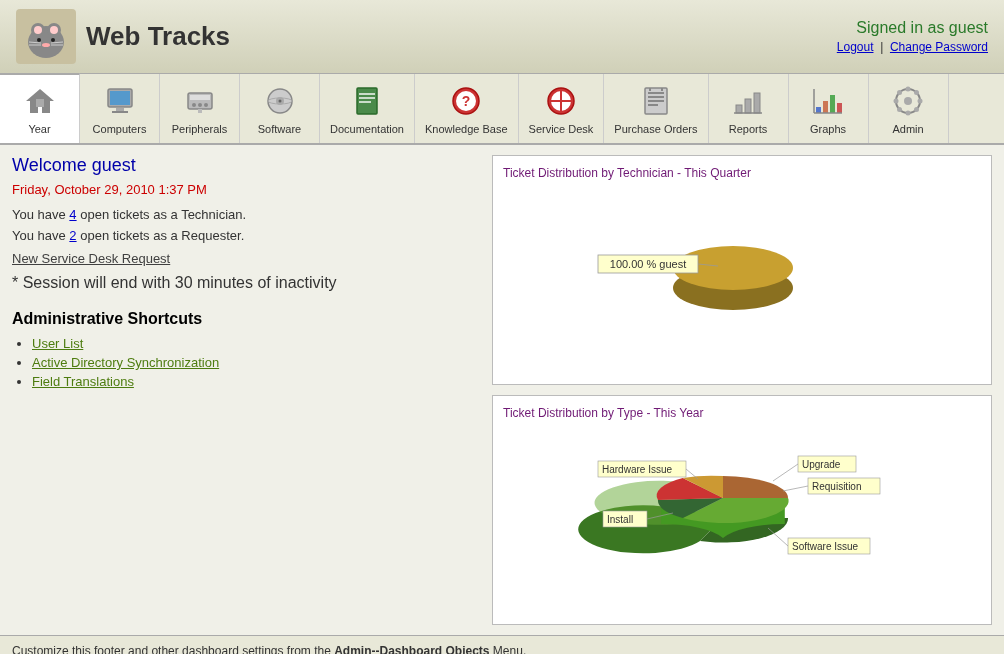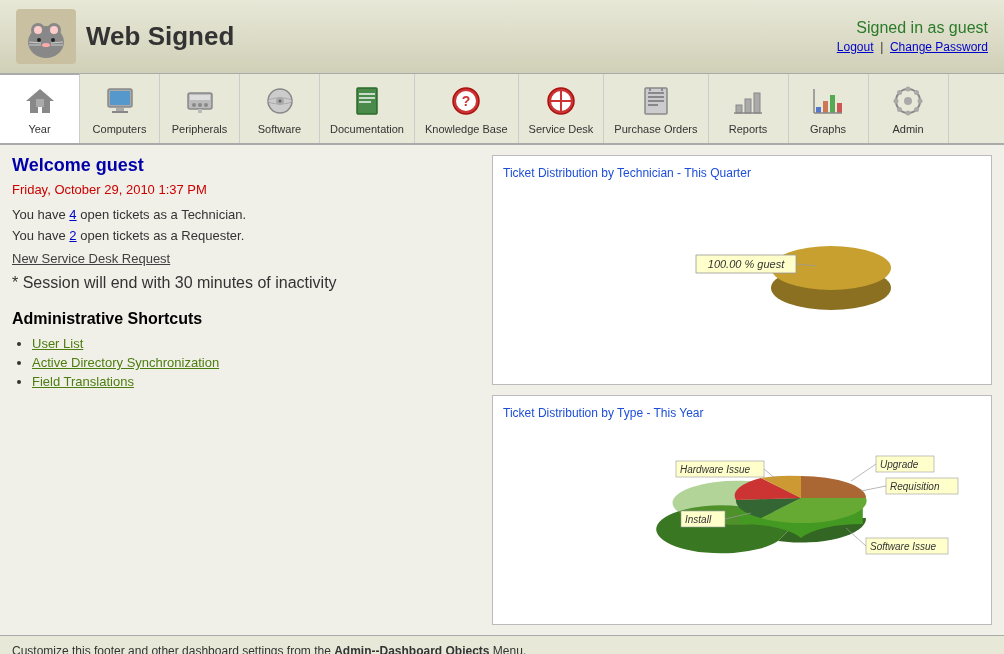--- a/index.html
+++ b/index.html
@@ -60,43 +60,43 @@
     #main {
       display: flex;
       gap: 0;
       padding: 10px 12px;
       background: #f0f0e8;
       min-height: 490px;
     }
     #left-panel { flex: 0 0 480px; padding-right: 12px; }
     #right-panel { flex: 1; display: flex; flex-direction: column; gap: 10px; }
 
-    #welcome-title { font-size: 18px; color: #0000aa; font-weight: bold; margin-bottom: 6px; }
+    #welcome-title { font-size: 18px; color: #0000aa; font-weight: normal; margin-bottom: 6px; }
     #date-display { color: #cc0000; font-size: 13px; margin-bottom: 10px; }
     .info-text { margin-bottom: 6px; font-size: 13px; }
     .info-text a { color: #0000cc; text-decoration: underline; cursor: pointer; }
     #new-request-link { color: #404040; text-decoration: underline; cursor: pointer; font-size: 13px; display: block; margin: 8px 0; }
     #session-note { font-size: 16px; color: #333; margin-top: 6px; }
 
     #admin-shortcuts-title { font-size: 16px; color: #000000; font-weight: bold; margin: 18px 0 8px 0; }
     #shortcuts-list { list-style: disc; padding-left: 20px; }
     #shortcuts-list li { margin-bottom: 4px; }
     #shortcuts-list li a { color: #4d7c0f; text-decoration: underline; cursor: pointer; font-size: 13px; }
 
     
     .chart-box {
       background: #fff;
       border: 1px solid #bbb;
       padding: 10px;
       flex: 1;
     }
-    .chart-title { font-size: 12px; color: #1d4ed8; margin-bottom: 8px; font-weight: normal; }
-
-    
-    .chart-area { position: relative; display: flex; align-items: center; justify-content: flex-end; height: 150px; font-style: italic; }
+    .chart-title { font-size: 12px; color: #701a75; margin-bottom: 8px; font-weight: normal; }
+
+    
+    .chart-area { position: relative; display: flex; align-items: center; justify-content: flex-start; height: 150px; }
 
     
     #footer {
       background: #e8e8d8;
       border-top: 1px solid #aaa;
       padding: 8px 12px;
       font-size: 12px;
       color: #333;
     }
     #footer strong { font-weight: bold; }
@@ -117,21 +117,21 @@
         <circle cx="20" cy="28" r="2" fill="#222"></circle>
         <circle cx="34" cy="28" r="2" fill="#222"></circle>
         <ellipse cx="27" cy="33" rx="4" ry="2" fill="#ffaaaa"></ellipse>
 
         <line x1="10" y1="30" x2="22" y2="31" stroke="#ccc" stroke-width="1"></line>
         <line x1="10" y1="33" x2="22" y2="33" stroke="#ccc" stroke-width="1"></line>
         <line x1="32" y1="31" x2="44" y2="30" stroke="#ccc" stroke-width="1"></line>
         <line x1="32" y1="33" x2="44" y2="33" stroke="#ccc" stroke-width="1"></line>
       </svg>
     </div>
-    <span id="app-title">Web Signed</span>
+    <span id="app-title">Web Tracks</span>
   </div>
   <div id="user-info">
     <div id="signed-in-text">Signed in as guest</div>
     <div id="header-links">
       <a>Logout</a>
       &nbsp;|&nbsp;
       <a>Change Password</a>
     </div>
   </div>
 </div>

